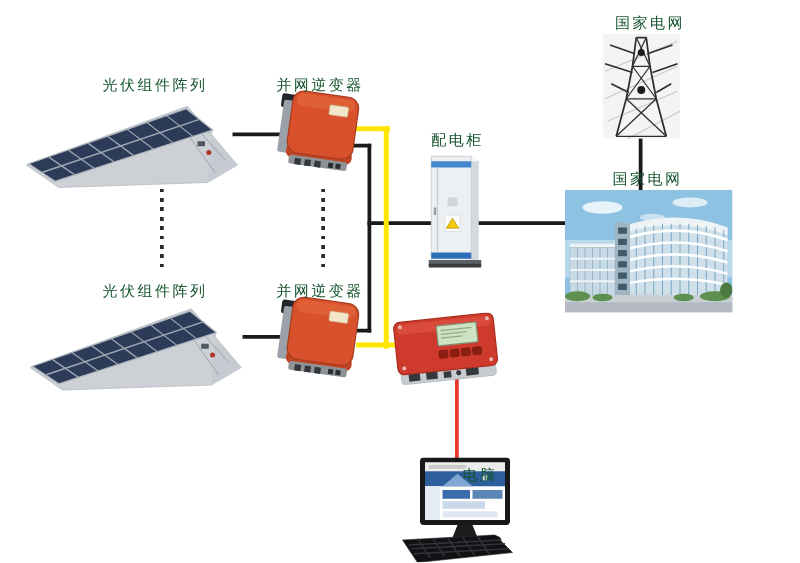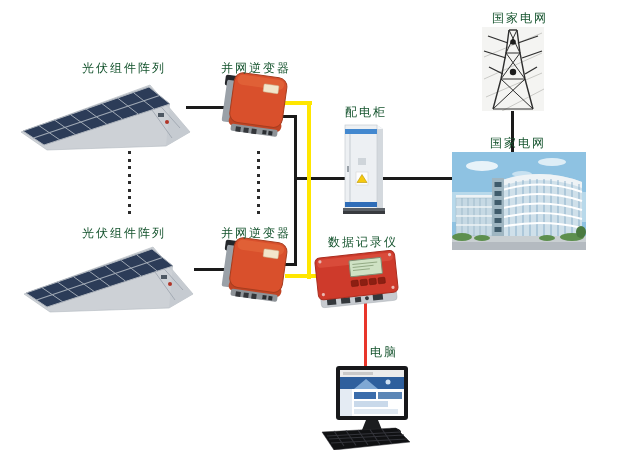--- a/index.html
+++ b/index.html
@@ -38,22 +38,21 @@
   <div class="line dotted" style="left:128px;top:151px;height:63px"></div>
   <div class="line dotted" style="left:257px;top:151px;height:63px"></div>
 
   <div class="lbl" style="left:82px;top:60px">光伏组件阵列</div>
   <div class="lbl" style="left:221px;top:60px">并网逆变器</div>
   <div class="lbl" style="left:82px;top:225px">光伏组件阵列</div>
   <div class="lbl" style="left:221px;top:225px">并网逆变器</div>
   <div class="lbl" style="left:345px;top:104px">配电柜</div>
   <div class="lbl" style="left:492px;top:10px">国家电网</div>
   <div class="lbl" style="left:490px;top:135px">国家电网</div>
-  <div class="lbl" style="left:328px;top:234px">数据记录仪</div>
-  <div class="lbl" style="left:370px;top:344px">电脑</div>
+  <div class="lbl" style="left:370px;top:372px">电脑</div>
 
   <div class="dev" style="left:20px;top:80px">
     <svg width="175" height="72" viewBox="0 0 175 72">
       <polygon points="1,52 130,5 170,52 146,66 27,70" fill="#cdd1d6" stroke="#b2b8bf" stroke-width="0.6"></polygon>
       <polygon points="129,7 170,52 146,66 150,24" fill="#c6cbd1"></polygon>
       <line x1="135" y1="20" x2="160" y2="48" stroke="#9aa2ac" stroke-width="0.8"></line>
       <line x1="132" y1="30" x2="152" y2="58" stroke="#9aa2ac" stroke-width="0.8"></line>
       <rect x="138" y="33" width="6" height="4" fill="#4e5863"></rect>
       <circle cx="147" cy="42" r="2" fill="#b03527"></circle>
       <polygon points="3,51 129,7 150,24 24,65" fill="#2c3c58" stroke="#aeb4bc" stroke-width="1"></polygon>

